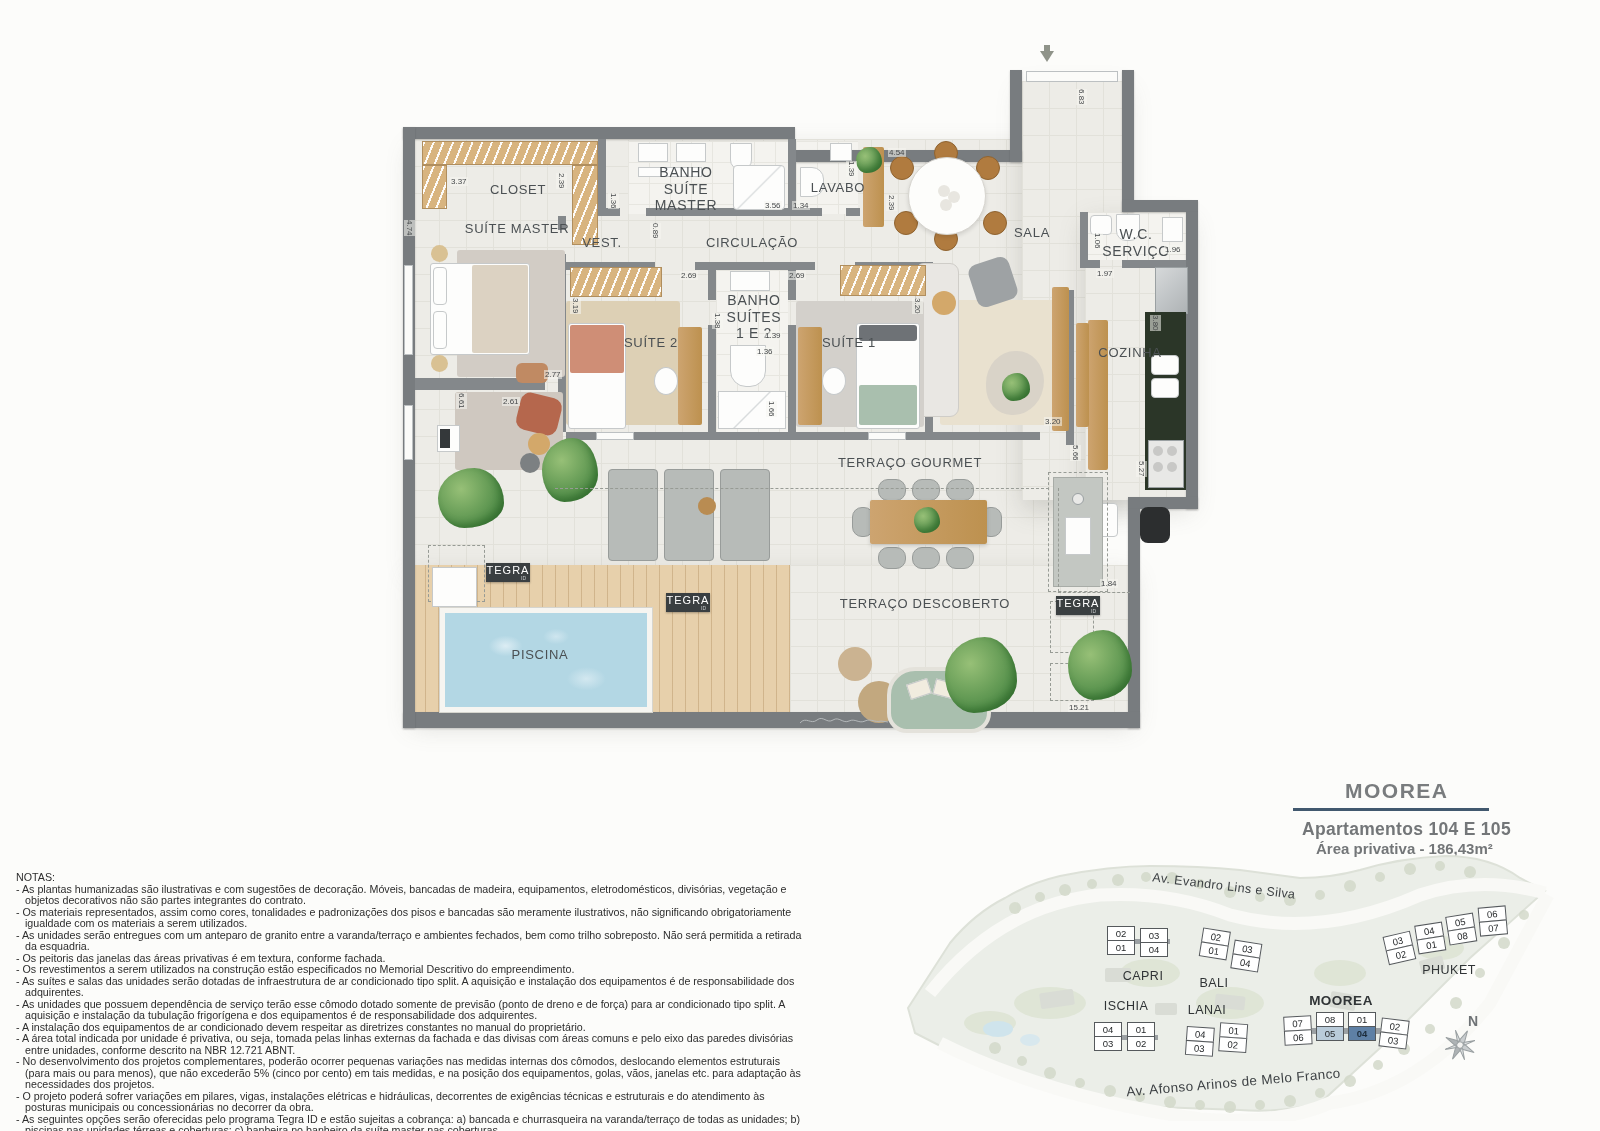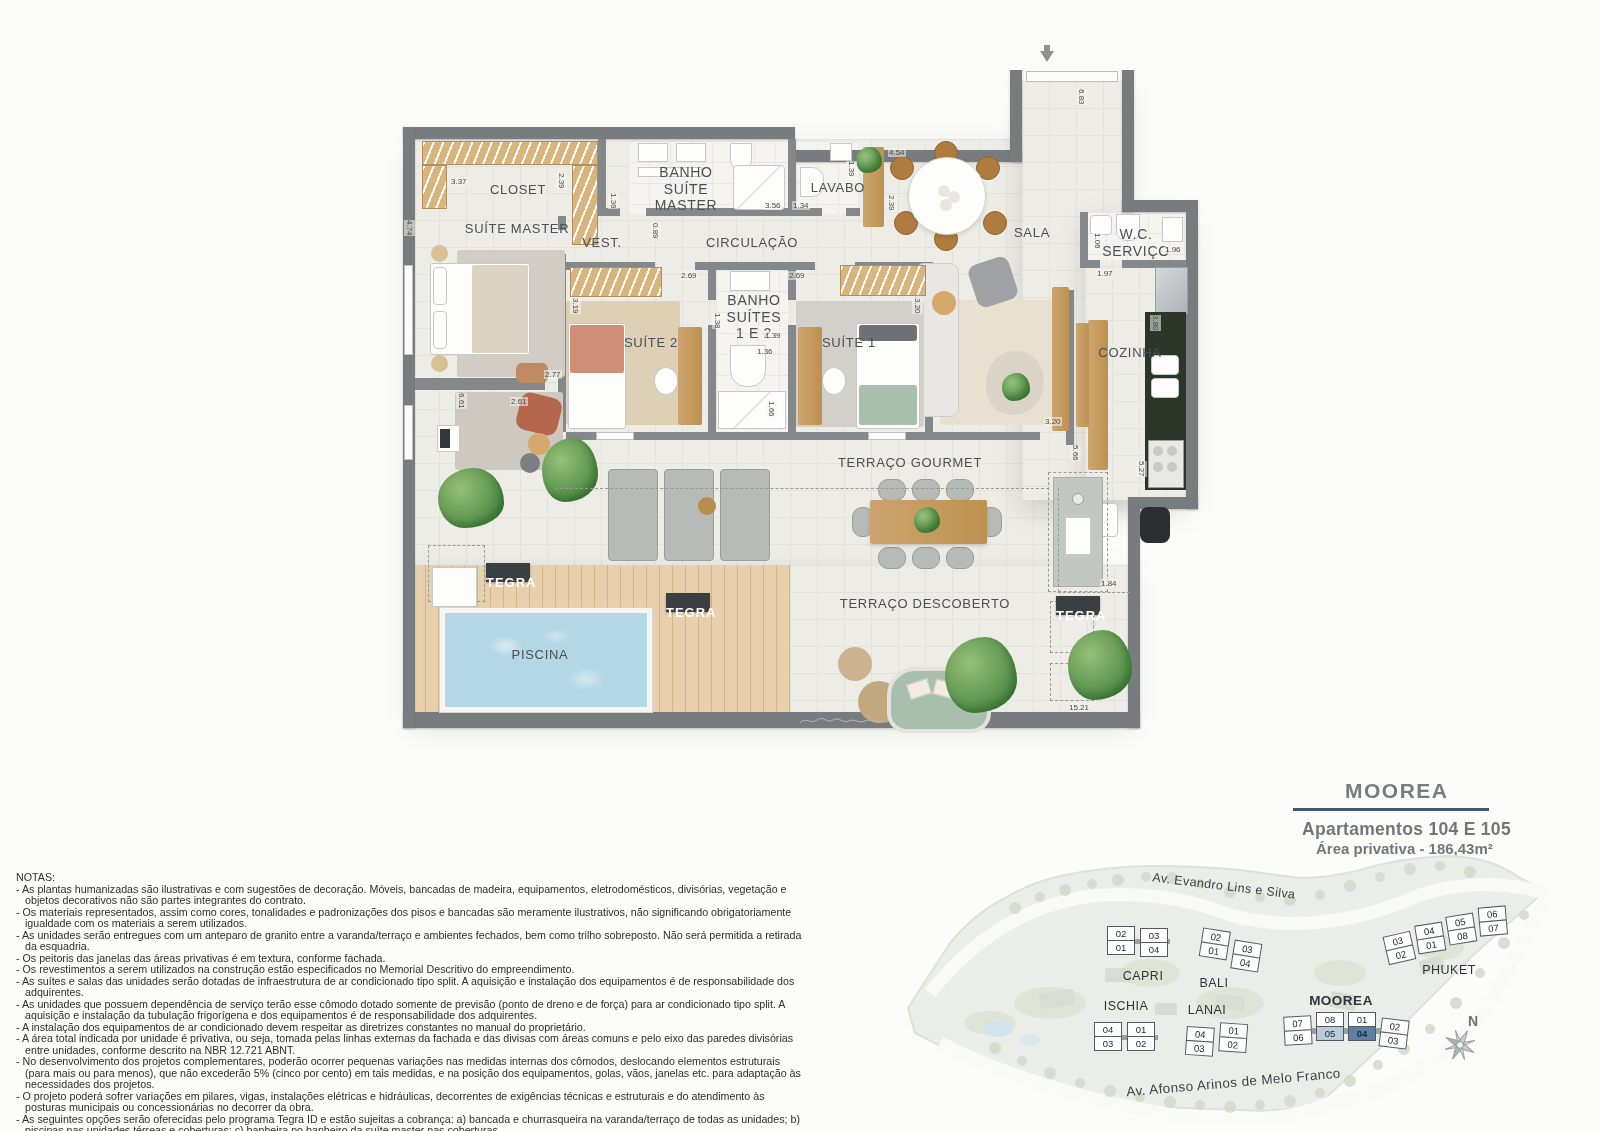--- a/index.html
+++ b/index.html
@@ -21,21 +21,21 @@
   .wd{position:absolute;background:linear-gradient(90deg,#cda470,#bd914f);border-radius:2px}
   .whitef{position:absolute;background:#fdfdfc;border:1px solid #c6c9ca;box-sizing:border-box}
   .rug{position:absolute;border-radius:3px}
   .plant{position:absolute;border-radius:55% 45% 60% 40%/50% 58% 42% 50%;background:radial-gradient(circle at 35% 35%,#97c077,#55904b 65%,#3d783b);box-shadow:inset -4px -4px 7px rgba(0,60,0,.3)}
   .gchair{position:absolute;background:#b7bbb8;border:1px solid #989c9a;border-radius:4px}
   .wchair{position:absolute;background:#b07b3f;border:1px solid #8f6330;border-radius:50%}
   .dash{position:absolute;border-top:1.5px dashed #979b95}
   .dashv{position:absolute;border-left:1.5px dashed #979b95}
   .dashrect{position:absolute;border:1.5px dashed #979b95}
   .tegra{position:absolute;background:#3a3f41;color:#fff;width:44px;height:19px;text-align:center;line-height:10px;box-shadow:0 1px 2px rgba(0,0,0,.3)}
-  .tegra b{font-size:13px;letter-spacing:1px;display:block;margin-top:15px;font-weight:bold}
+  .tegra b{font-size:11px;letter-spacing:1px;display:block;margin-top:2px;font-weight:normal}
   .tegra span{font-size:5px;color:#c9cccd;display:block;text-align:right;padding-right:4px;margin-top:-2px}
   .pool{position:absolute;background:#b3d7e4;border:5px solid #f6f5f1;outline:1px solid #d6d5ce;background-image:radial-gradient(26px 16px at 30% 35%,#dcedf4 0%,transparent 65%),radial-gradient(30px 18px at 70% 70%,#d3e8f0 0%,transparent 65%),radial-gradient(20px 12px at 55% 25%,#cfe6ef 0%,transparent 65%)}
   
   .tb-project{position:absolute;font-size:21px;font-weight:bold;letter-spacing:1.5px;color:#797c7e}
   .tb-line{position:absolute;background:#41586e;height:3px}
   .tb-sub1{position:absolute;font-size:17.5px;font-weight:bold;color:#737678;letter-spacing:.3px}
   .tb-sub2{position:absolute;font-size:15px;font-weight:bold;color:#737678}
   
   #notes{position:absolute;left:16px;top:872px;width:788px;font-size:10.7px;line-height:11.5px;color:#2d2d2d}
   #notes .nline{padding-left:9px;text-indent:-9px}
@@ -282,21 +282,21 @@
   <span class="dim" style="left:280px;top:216px">2.69</span>
   <span class="dim" style="left:388px;top:216px">2.69</span>
   <span class="dim dimv" style="left:170px;top:243px">3.19</span>
   <span class="dim dimv" style="left:512px;top:243px">3.20</span>
   <span class="dim dimv" style="left:312px;top:258px">1.38</span>
   <span class="dim" style="left:364px;top:276px">1.39</span>
   <span class="dim" style="left:356px;top:292px">1.36</span>
   <span class="dim dimv" style="left:366px;top:346px">1.66</span>
   <span class="dim" style="left:144px;top:315px">2.77</span>
   <span class="dim dimv" style="left:56px;top:338px">6.61</span>
-  <span class="dim" style="left:110px;top:342px">2.61</span>
+  <span class="dim" style="left:102px;top:342px">2.61</span>
   <span class="dim dimv" style="left:692px;top:178px">1.06</span>
   <span class="dim" style="left:764px;top:190px">1.96</span>
   <span class="dim" style="left:696px;top:214px">1.97</span>
   <span class="dim dimv" style="left:750px;top:260px">3.80</span>
   <span class="dim" style="left:644px;top:362px">3.20</span>
   <span class="dim dimv" style="left:670px;top:390px">5.66</span>
   <span class="dim dimv" style="left:736px;top:406px">5.27</span>
   <span class="dim" style="left:700px;top:524px">1.84</span>
   <span class="dim" style="left:668px;top:648px">15.21</span>
 </div>

